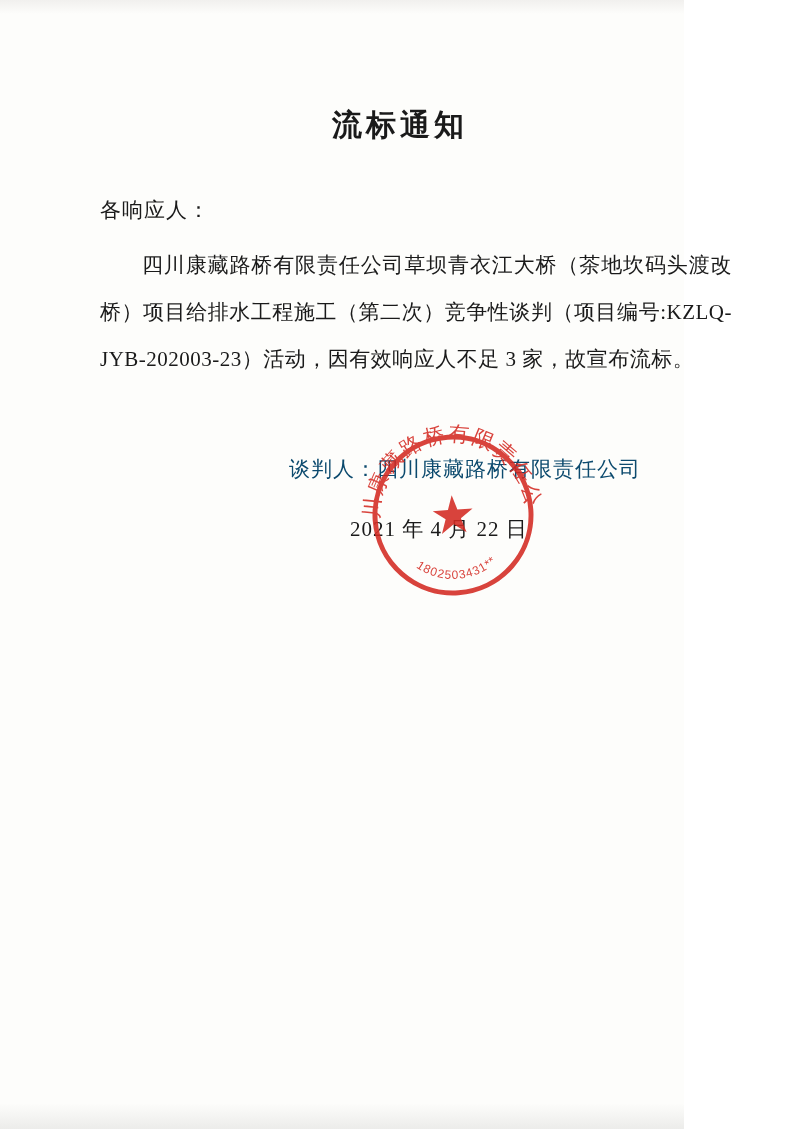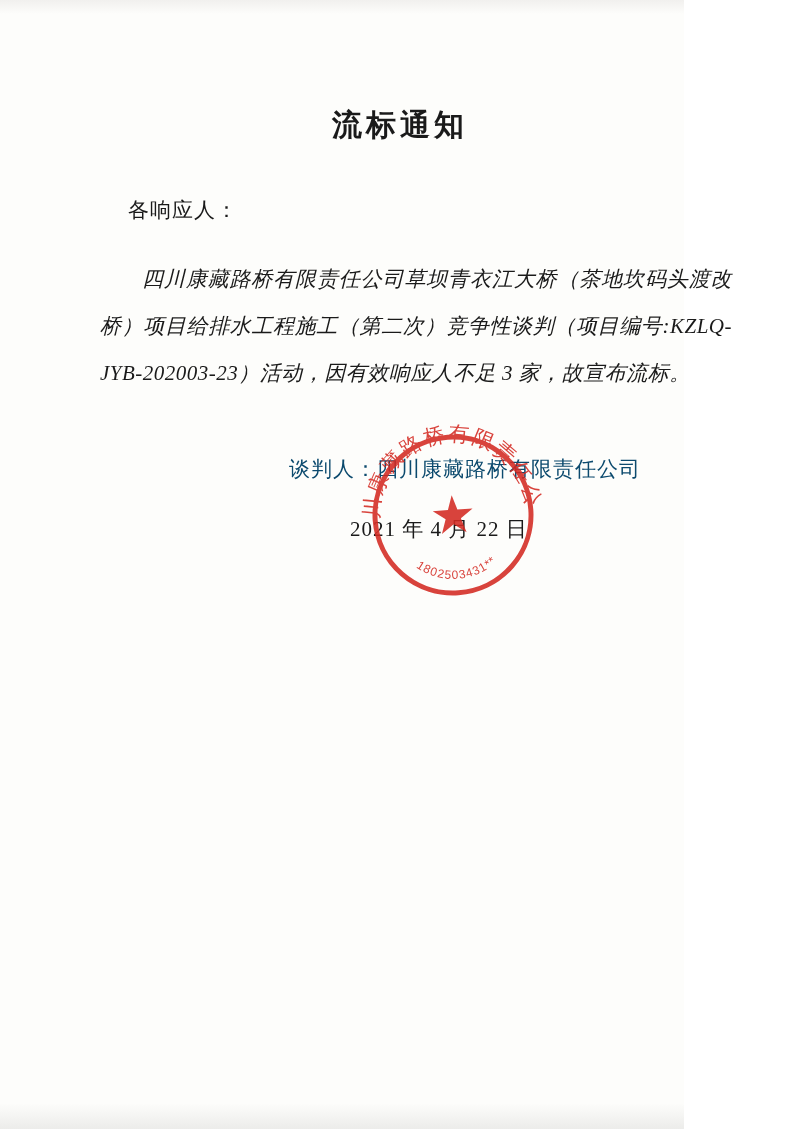--- a/index.html
+++ b/index.html
@@ -52,36 +52,34 @@
     color: #1a1a1a;
   }
 
   .salutation {
     position: absolute;
     top: 196px;
     left: 100px;
     font-size: 21px;
     letter-spacing: 1px;
     color: #1a1a1a;
-    margin-left: 28px;
   }
 
   .body-text {
     position: absolute;
-    top: 256px;
+    top: 242px;
     left: 100px;
     width: 632px;
     font-size: 21px;
     line-height: 47px;
     text-align: justify;
     text-justify: inter-character;
     text-indent: 42px;
     color: #1a1a1a;
     letter-spacing: 0.5px;
-    font-style: italic;
   }
 
   .sign-block {
     position: absolute;
     top: 455px;
     left: 255px;
     width: 420px;
   }
 
   .sign-line {

